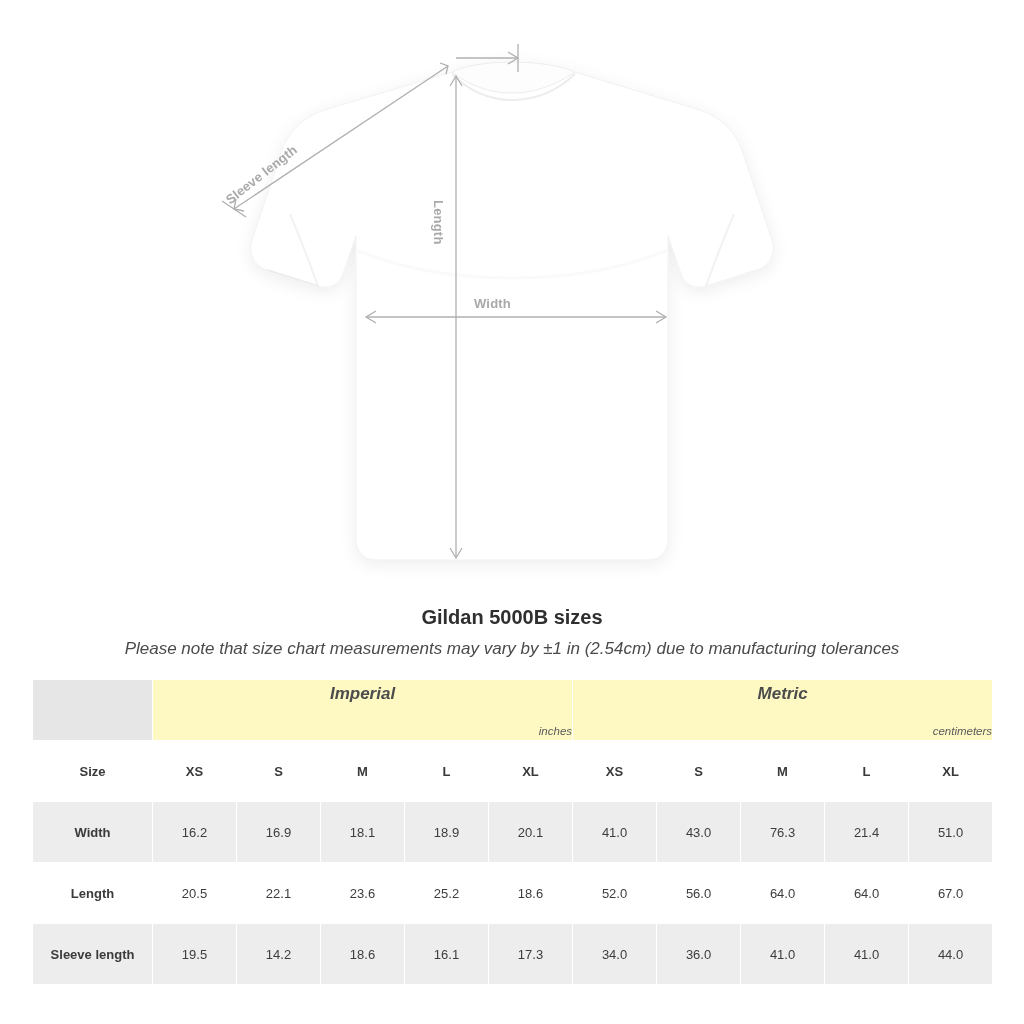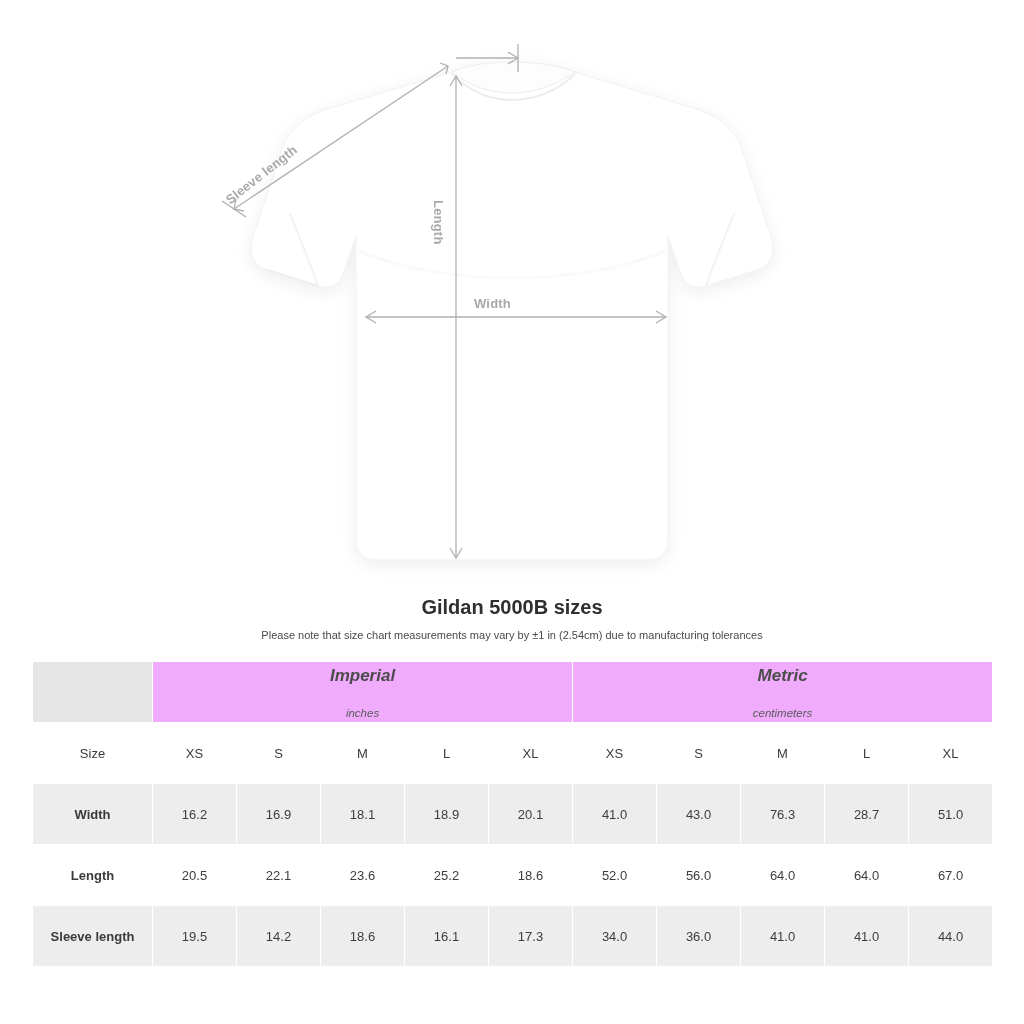--- a/index.html
+++ b/index.html
@@ -51,30 +51,31 @@
     left: 232px;
     top: 192px;
     transform: rotate(-38deg);
     transform-origin: left bottom;
     font-size: 13px;
   }
 
   
   .title-block {
     text-align: center;
-    margin-top: 6px;
+    margin-top: 16px;
   }
   .chart-title {
     font-size: 20px;
     font-weight: bold;
     color: #2f2f2f;
     margin: 0 0 10px 0;
   }
   .chart-note {
-    font-size: 11px;
+    font-size: 17px;
+    font-style: italic;
     color: #4a4a4a;
     margin: 0;
   }
 
   
   .table-wrap {
     margin: 20px 32px 0 32px;
   }
   table.size-table {
     border-collapse: collapse;
@@ -83,45 +84,46 @@
     font-size: 13px;
   }
   table.size-table td, table.size-table th {
     border: 1px solid #ffffff;
     text-align: center;
     vertical-align: middle;
     padding: 0;
     height: 60px;
   }
   .unit-head {
-    background: #f0abfc;
+    background: #fef9c3;
     height: 88px;
   }
   .unit-name {
     font-size: 17px;
     font-style: italic;
     font-weight: bold;
     color: #4c4c4c;
     display: block;
     line-height: 1.25;
   }
   .unit-sub {
     font-size: 11.5px;
     font-style: italic;
     color: #5a5a5a;
     display: block;
     margin-top: 20px;
+    text-align: right;
   }
   .corner-cell {
     background: #e6e6e6;
   }
   .hdr-row td {
     background: #ffffff;
     font-size: 13px;
-    font-weight: normal;
+    font-weight: bold;
     color: #3a3a3a;
     height: 58px;
   }
   .hdr-row td.rowlabel {
     background: #ffffff;
   }
   .band-grey td {
     background: #ededed;
   }
   .band-white td {
@@ -257,21 +259,21 @@
       <tr class="band-grey">
         <td class="rowlabel">Width</td>
         <td>16.2</td>
         <td>16.9</td>
         <td>18.1</td>
         <td>18.9</td>
         <td>20.1</td>
         <td>41.0</td>
         <td>43.0</td>
         <td>76.3</td>
-        <td>28.7</td>
+        <td>21.4</td>
         <td>51.0</td>
       </tr>
 
       <tr class="band-white">
         <td class="rowlabel">Length</td>
         <td>20.5</td>
         <td>22.1</td>
         <td>23.6</td>
         <td>25.2</td>
         <td>18.6</td>

